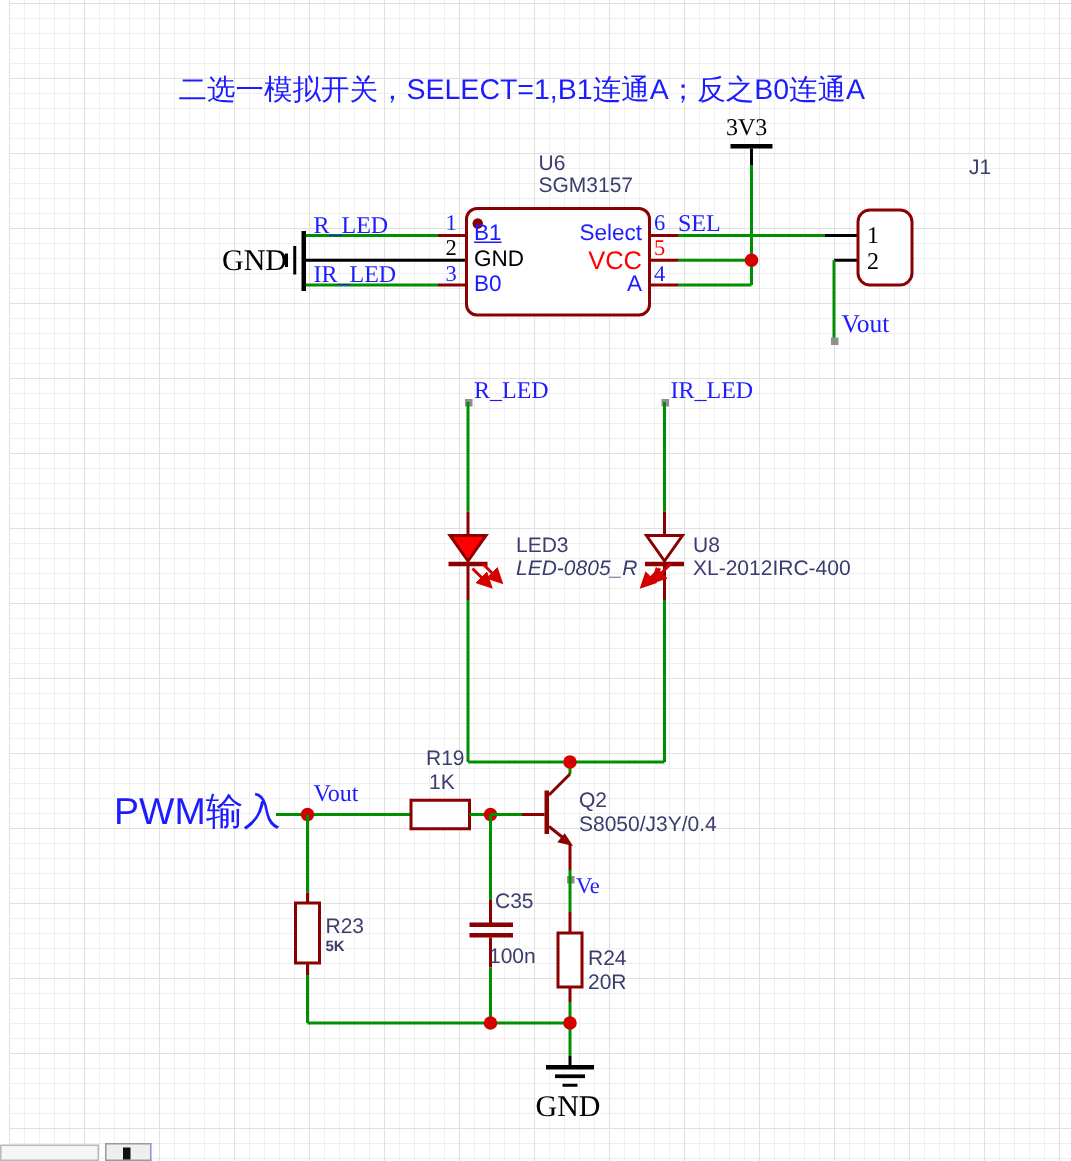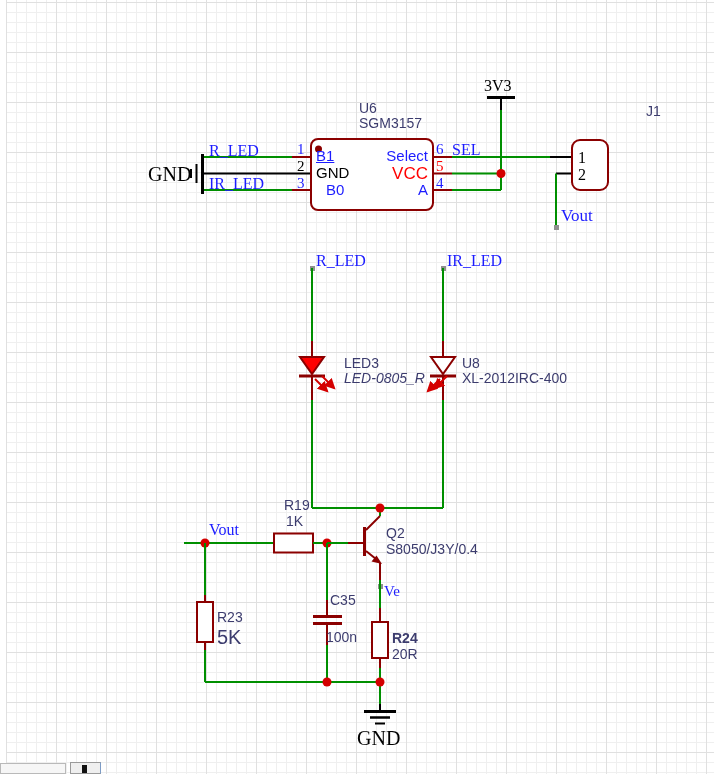--- a/index.html
+++ b/index.html
@@ -182,39 +182,40 @@
     <circle cx="327" cy="682" r="4.5" fill="#d40000"></circle>
     <circle cx="380" cy="682" r="4.5" fill="#d40000"></circle>
     <g stroke="#000" fill="none">
       <path d="M380 704V711" stroke-width="2"></path>
       <path d="M364 711.5H396" stroke-width="3"></path>
       <path d="M370 717.5H390" stroke-width="2.5"></path>
       <path d="M375 723.5H385" stroke-width="2"></path>
     </g>
   </svg>
 
+  <span class="lbl sans blue" style="left:119px;top:51px;font-size:19px;">二选一模拟开关，SELECT=1,B1连通A；反之B0连通A</span>
 
   <span class="lbl serif black" style="left:484px;top:78px;font-size:16px;">3V3</span>
   <span class="lbl serif black" style="left:148px;top:164px;font-size:20px;">GND</span>
   <span class="lbl serif black" style="left:357px;top:728px;font-size:20px;">GND</span>
 
   <span class="lbl serif blue" style="left:209px;top:143px;font-size:16px;">R_LED</span>
   <span class="lbl serif blue" style="left:209px;top:176px;font-size:16px;">IR_LED</span>
   <span class="lbl serif blue" style="left:452px;top:142px;font-size:16px;">SEL</span>
   <span class="lbl serif blue" style="left:316px;top:253px;font-size:16px;">R_LED</span>
   <span class="lbl serif blue" style="left:447px;top:253px;font-size:16px;">IR_LED</span>
   <span class="lbl serif blue" style="left:561px;top:207px;font-size:17px;">Vout</span>
   <span class="lbl serif blue" style="left:209px;top:522px;font-size:16px;">Vout</span>
   <span class="lbl serif blue" style="left:384px;top:584px;font-size:15px;">Ve</span>
 
   <span class="lbl sans navy" style="left:359px;top:101px;font-size:14px;">U6</span>
   <span class="lbl sans navy" style="left:359px;top:116px;font-size:14px;">SGM3157</span>
   <span class="lbl sans blue" style="left:316px;top:148px;font-size:15px;text-decoration:underline;">B1</span>
   <span class="lbl sans black" style="left:316px;top:165px;font-size:15px;">GND</span>
-  <span class="lbl sans blue" style="left:316px;top:182px;font-size:15px;margin-left:10px;">B0</span>
+  <span class="lbl sans blue" style="left:316px;top:182px;font-size:15px;">B0</span>
   <span class="lbl sans blue ra" style="left:358px;top:148px;width:70px;font-size:15px;">Select</span>
   <span class="lbl sans red ra" style="left:390px;top:165px;width:38px;font-size:17px;">VCC</span>
   <span class="lbl sans blue ra" style="left:400px;top:182px;width:28px;font-size:15px;">A</span>
   <span class="lbl serif blue" style="left:297px;top:142px;font-size:15px;">1</span>
   <span class="lbl serif black" style="left:297px;top:159px;font-size:15px;">2</span>
   <span class="lbl serif blue" style="left:297px;top:176px;font-size:15px;">3</span>
   <span class="lbl serif blue" style="left:436px;top:142px;font-size:15px;">6</span>
   <span class="lbl serif red" style="left:436px;top:159px;font-size:15px;">5</span>
   <span class="lbl serif blue" style="left:436px;top:176px;font-size:15px;">4</span>
 
@@ -225,26 +226,27 @@
   <span class="lbl sans navy" style="left:344px;top:356px;font-size:14px;">LED3</span>
   <span class="lbl sans navy" style="left:344px;top:371px;font-size:14px;font-style:italic;">LED-0805_R</span>
   <span class="lbl sans navy" style="left:462px;top:356px;font-size:14px;">U8</span>
   <span class="lbl sans navy" style="left:462px;top:371px;font-size:14px;">XL-2012IRC-400</span>
 
   <span class="lbl sans navy" style="left:284px;top:498px;font-size:14px;">R19</span>
   <span class="lbl sans navy" style="left:286px;top:514px;font-size:14px;">1K</span>
   <span class="lbl sans navy" style="left:386px;top:526px;font-size:14px;">Q2</span>
   <span class="lbl sans navy" style="left:386px;top:542px;font-size:14px;">S8050/J3Y/0.4</span>
 
+  <span class="lbl sans blue" style="left:76px;top:529px;font-size:25px;">PWM输入</span>
 
   <span class="lbl sans navy" style="left:217px;top:610px;font-size:14px;">R23</span>
-  <span class="lbl sans navy" style="left:217px;top:627px;font-size:20px;">5K</span>
+  <span class="lbl sans navy" style="left:217px;top:627px;font-size:10px;font-weight:bold;">5K</span>
   <span class="lbl sans navy" style="left:330px;top:593px;font-size:14px;">C35</span>
   <span class="lbl sans navy" style="left:326px;top:630px;font-size:14px;">100n</span>
-  <span class="lbl sans navy" style="left:392px;top:631px;font-size:14px;font-weight:bold;">R24</span>
+  <span class="lbl sans navy" style="left:392px;top:631px;font-size:14px;">R24</span>
   <span class="lbl sans navy" style="left:392px;top:647px;font-size:14px;">20R</span>
 
   <div class="leftedge"></div>
   <div class="ui-box1"></div>
   <div class="ui-box2">
     <div class="glyph"></div>
   </div>
 
 </div>
 

